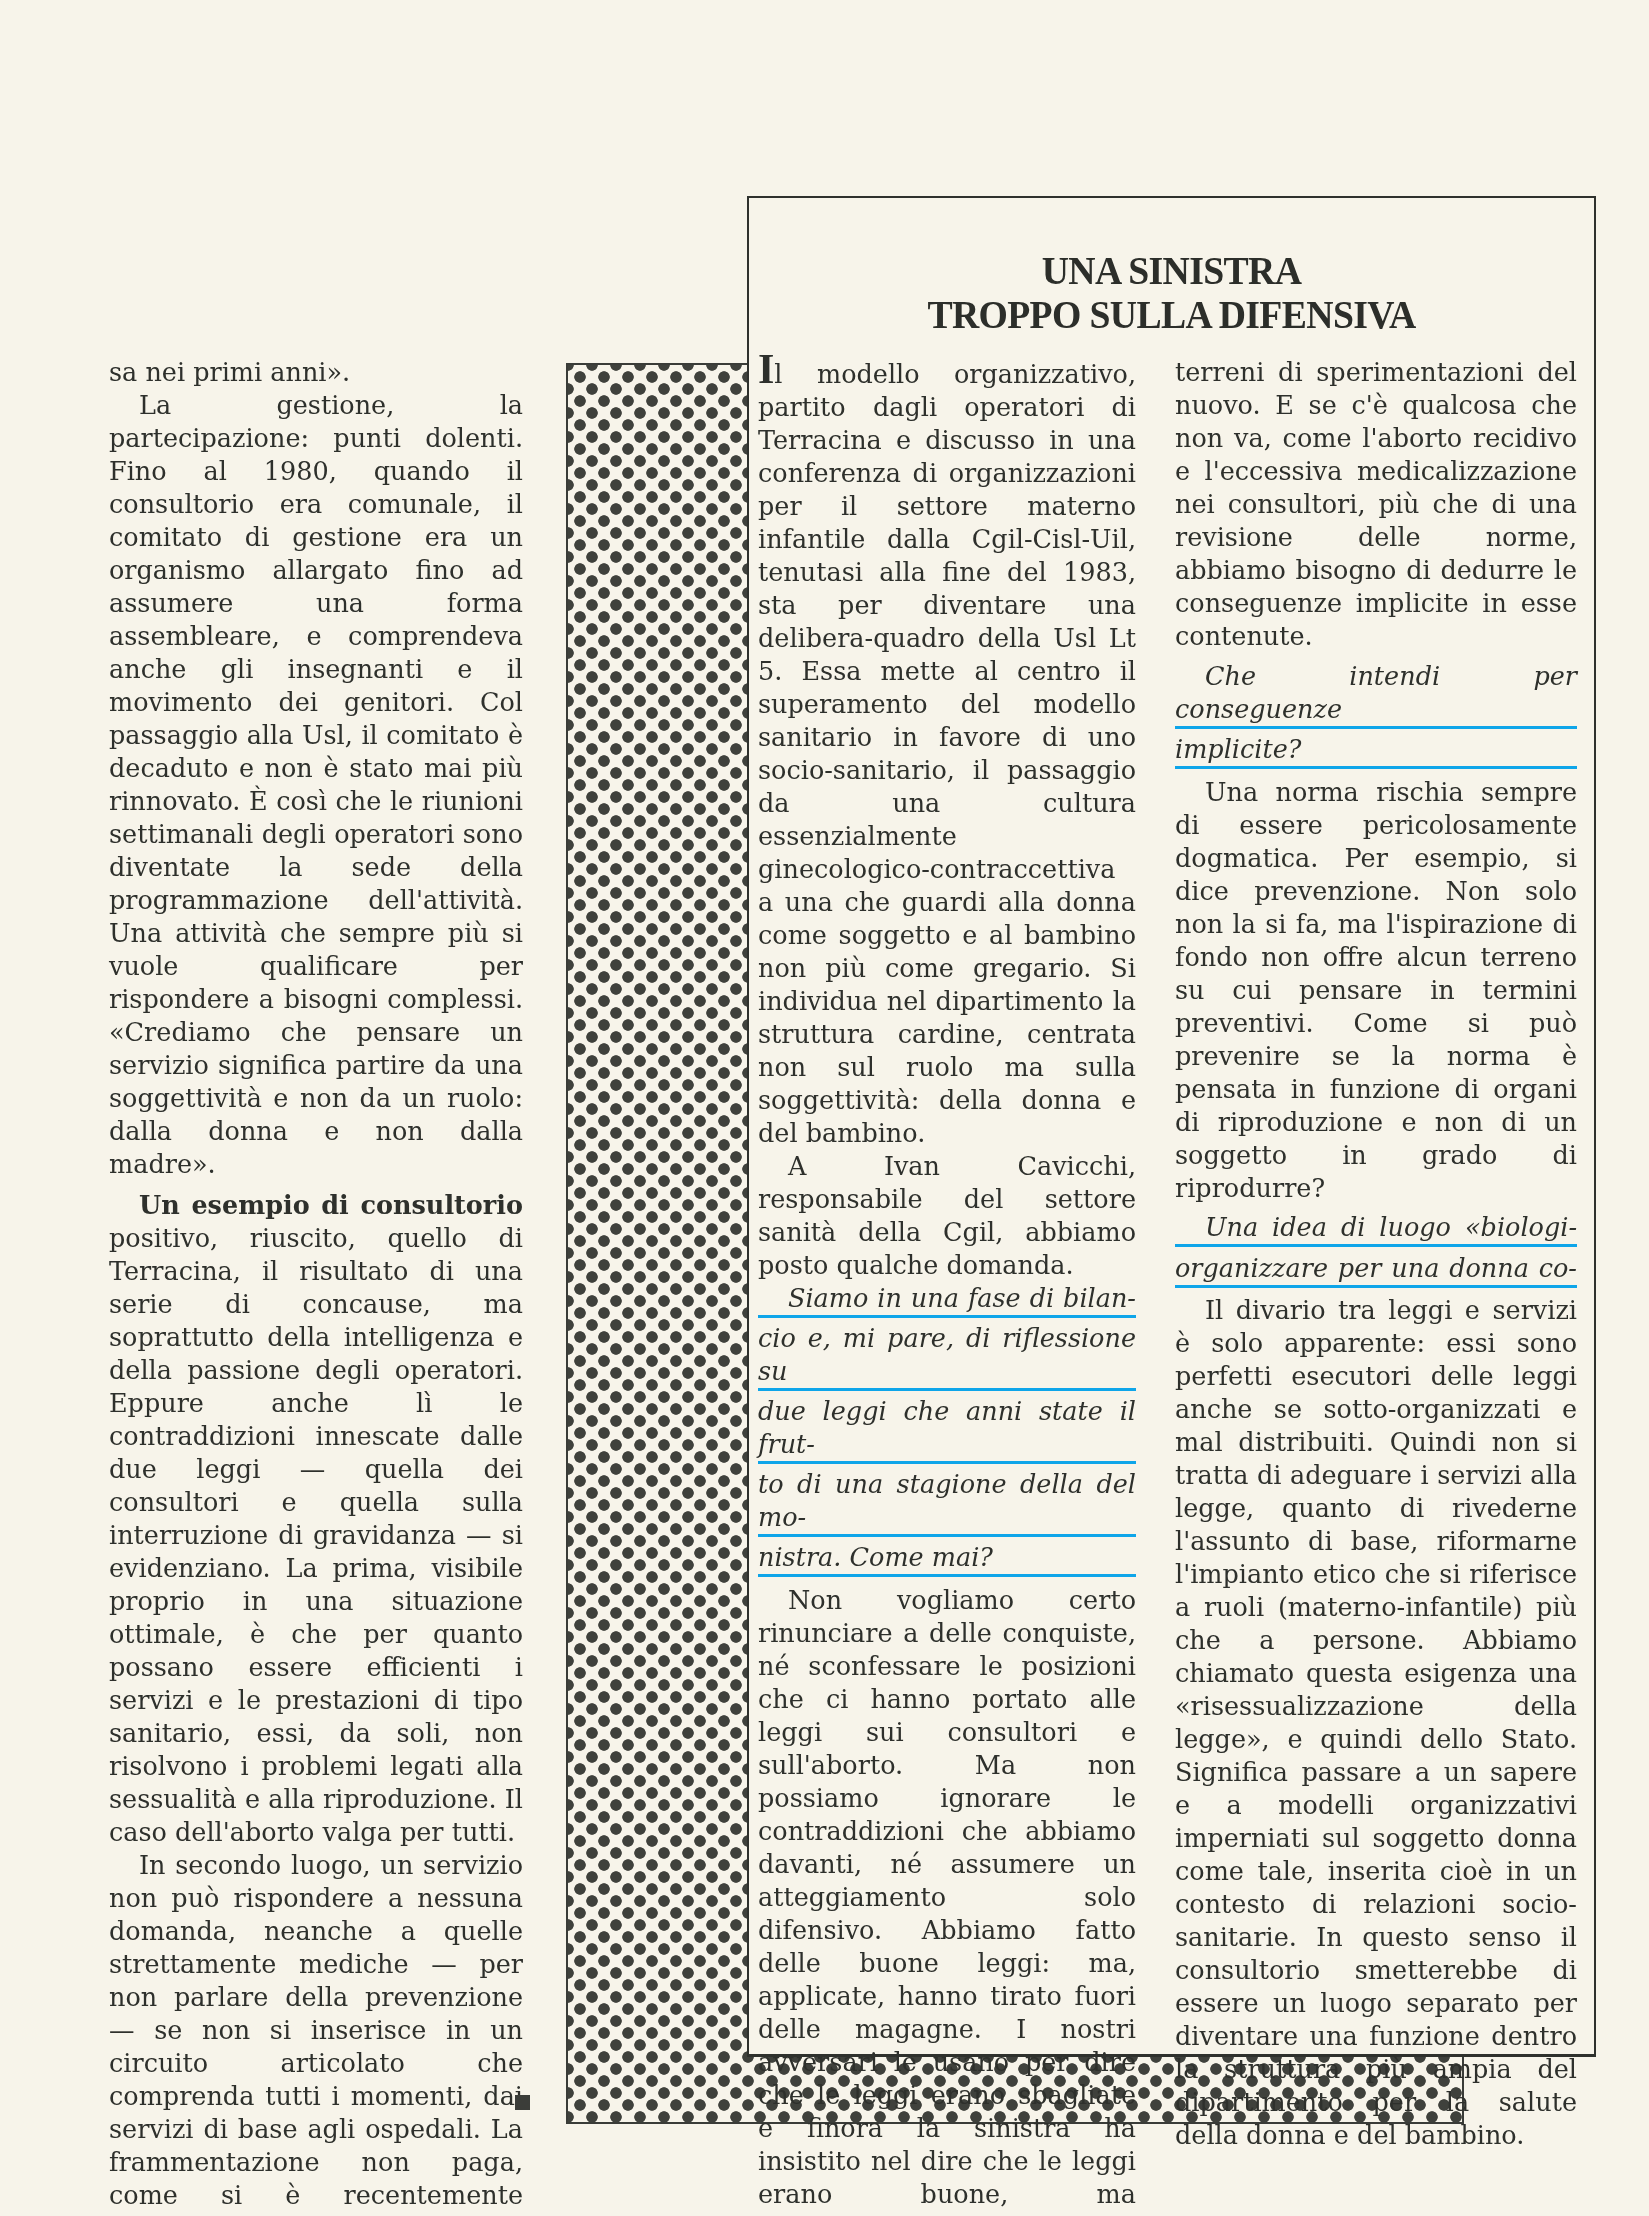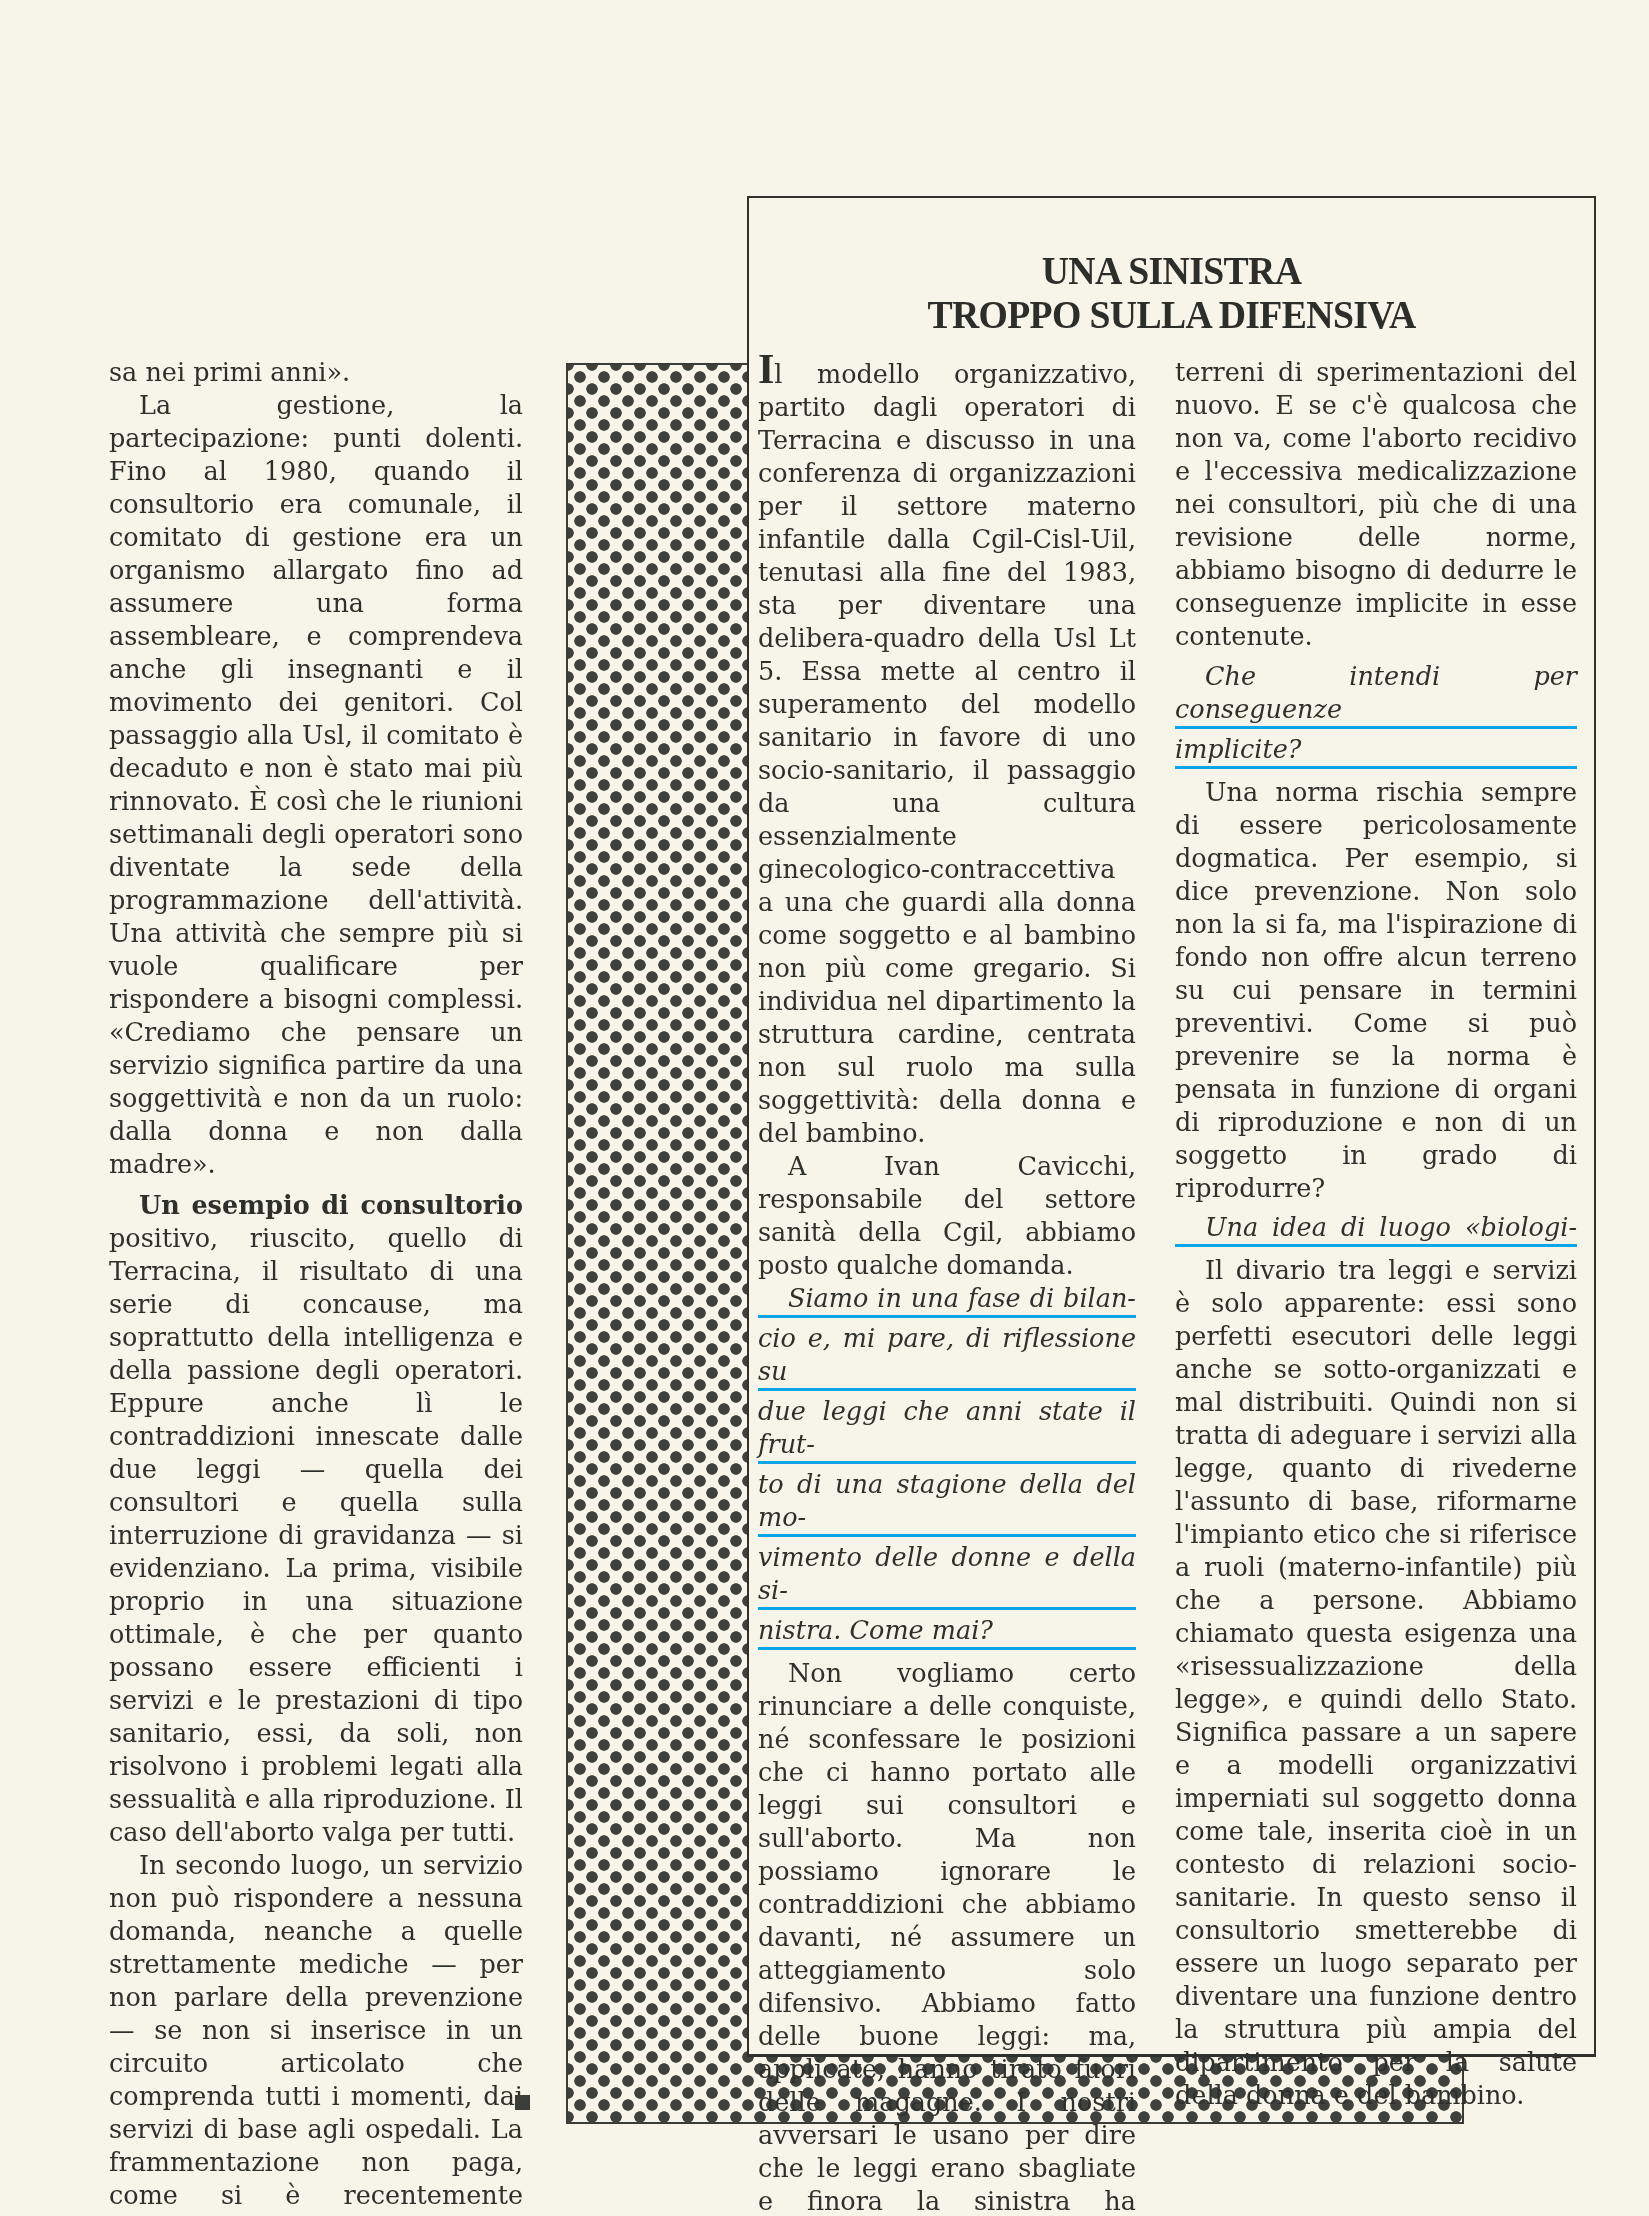--- a/index.html
+++ b/index.html
@@ -107,31 +107,31 @@
 </div>
 
 <div id="mid-col" class="col">
   <p><span class="dropcap">I</span><span>l modello organizzativo, partito dagli operatori di Terracina e discusso in una conferenza di organizzazioni per il settore materno infantile dalla Cgil-Cisl-Uil, tenutasi alla fine del 1983, sta per diventare una delibera-quadro della Usl Lt 5. Essa mette al centro il superamento del modello sanitario in favore di uno socio-sanitario, il passaggio da una cultura essenzialmente ginecologico-contraccettiva a una che guardi alla donna come soggetto e al bambino non più come gregario. Si individua nel dipartimento la struttura cardine, centrata non sul ruolo ma sulla soggettività: della donna e del bambino.</span></p>
   <p class="indent">A Ivan Cavicchi, responsabile del settore sanità della Cgil, abbiamo posto qualche domanda.</p>
   <div class="question">
     <span class="qline first">Siamo in una fase di bilan-</span>
     <span class="qline">cio e, mi pare, di riflessione su</span>
     <span class="qline">due leggi che anni state il frut-</span>
     <span class="qline">to di una stagione della del mo-</span>
-    <span class="qline">vimento delle donne e della si-</span>
     <span class="qline last">nistra. Come mai?</span>
   </div>
   <p class="indent after-q">Non vogliamo certo rinunciare a delle conquiste, né sconfessare le posizioni che ci hanno portato alle leggi sui consultori e sull'aborto. Ma non possiamo ignorare le contraddizioni che abbiamo davanti, né assumere un atteggiamento solo difensivo. Abbiamo fatto delle buone leggi: ma, applicate, hanno tirato fuori delle magagne. I nostri avversari le usano per dire che le leggi erano sbagliate e finora la sinistra ha insistito nel dire che le leggi erano buone, ma l'applicazione carente. Io credo che questo non basti. Possiamo invece vedere i servizi come risultati empirici, esiti di una norma. Norme che erano anche</p>
 </div>
 
 <div id="right-col" class="col">
   <p>terreni di sperimentazioni del nuovo. E se c'è qualcosa che non va, come l'aborto recidivo e l'eccessiva medicalizzazione nei consultori, più che di una revisione delle norme, abbiamo bisogno di dedurre le conseguenze implicite in esse contenute.</p>
   <div class="question" style="margin-top:6.8px">
     <span class="qline first">Che intendi per conseguenze</span>
     <span class="qline last">implicite?</span>
   </div>
   <p class="indent after-q">Una norma rischia sempre di essere pericolosamente dogmatica. Per esempio, si dice prevenzione. Non solo non la si fa, ma l'ispirazione di fondo non offre alcun terreno su cui pensare in termini preventivi. Come si può prevenire se la norma è pensata in funzione di organi di riproduzione e non di un soggetto in grado di riprodurre?</p>
   <div class="question" style="margin-top:6.8px">
     <span class="qline first">Una idea di luogo «biologi-</span>
+    <span class="qline">organizzare per una donna co-</span>
   </div>
   <p class="indent after-q">Il divario tra leggi e servizi è solo apparente: essi sono perfetti esecutori delle leggi anche se sotto-organizzati e mal distribuiti. Quindi non si tratta di adeguare i servizi alla legge, quanto di rivederne l'assunto di base, riformarne l'impianto etico che si riferisce a ruoli (materno-infantile) più che a persone. Abbiamo chiamato questa esigenza una «risessualizzazione della legge», e quindi dello Stato. Significa passare a un sapere e a modelli organizzativi imperniati sul soggetto donna come tale, inserita cioè in un contesto di relazioni socio-sanitarie. In questo senso il consultorio smetterebbe di essere un luogo separato per diventare una funzione dentro la struttura più ampia del dipartimento per la salute della donna e del bambino.</p>
 </div>
 
 
 </body></html>

